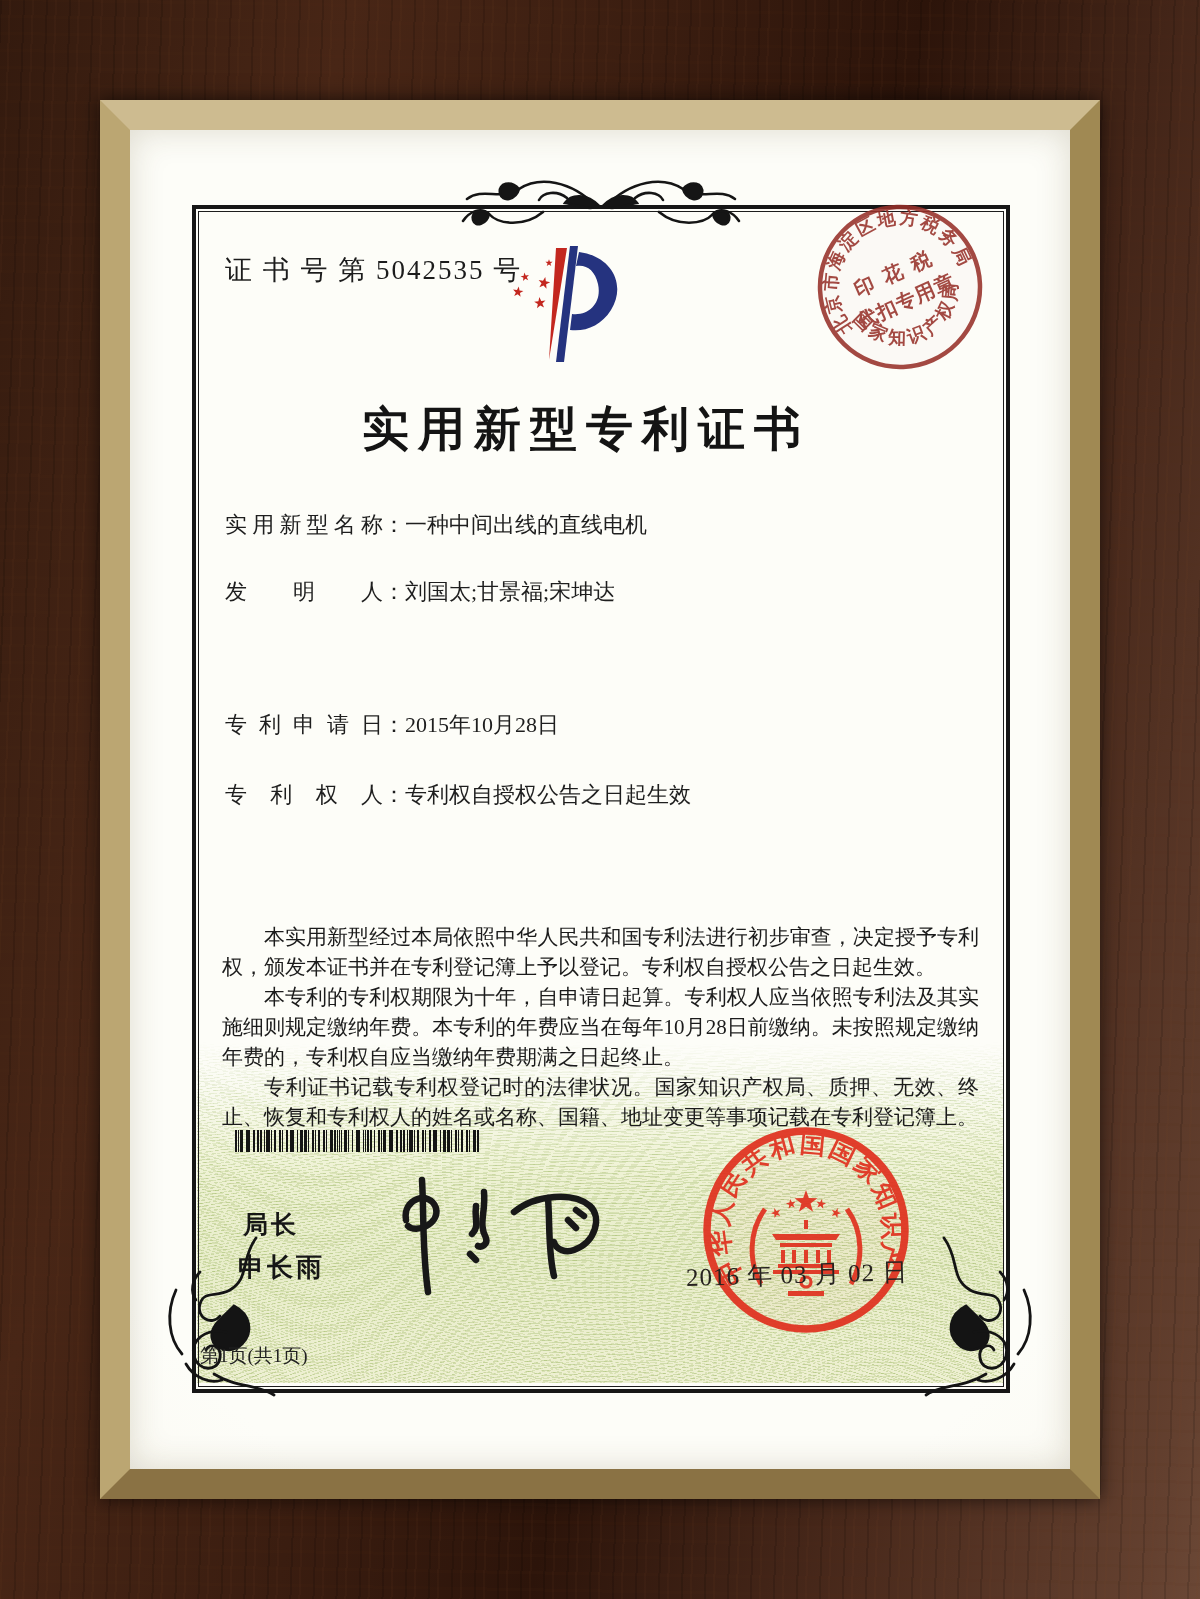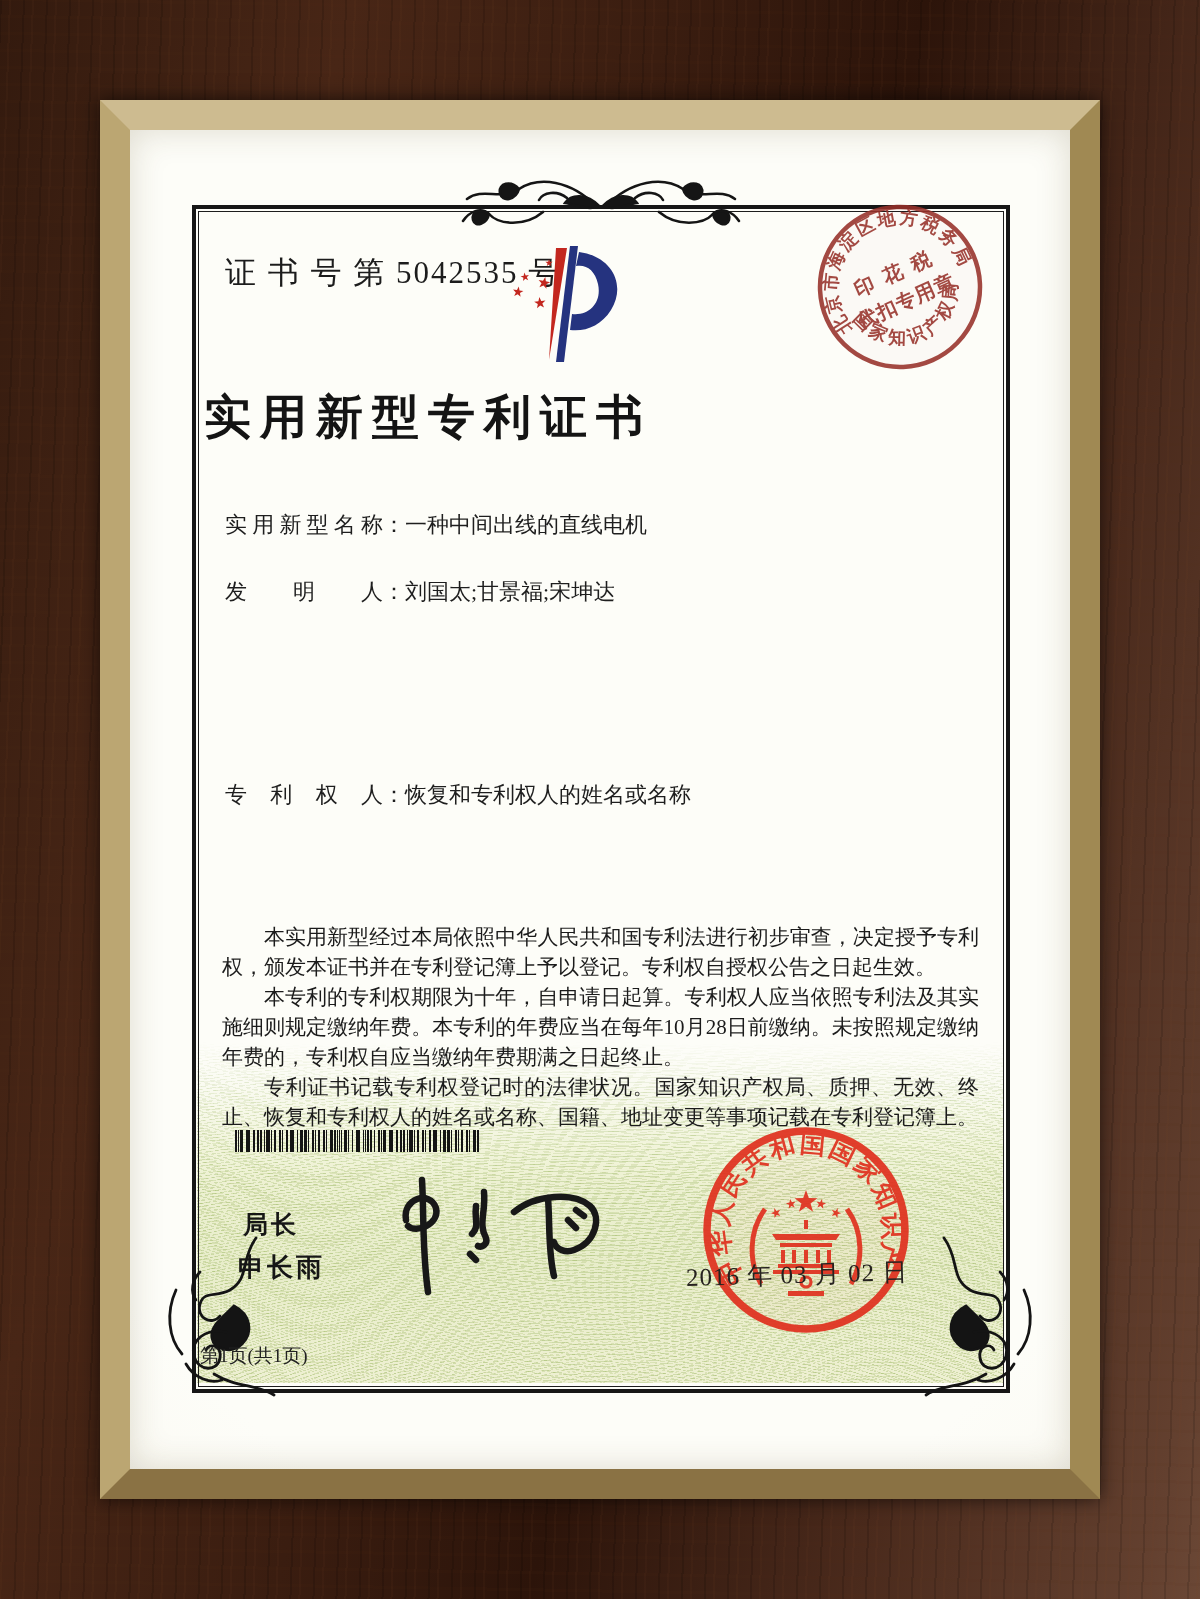--- a/index.html
+++ b/index.html
@@ -24,23 +24,23 @@
   .inner-border::after{content:"";position:absolute;inset:2px;border:1.5px solid #1d1d1d;}
   .guilloche{position:absolute;left:67px;top:912px;width:806px;height:341px;z-index:2;
     background:
       repeating-radial-gradient(ellipse 130% 95% at 50% 125%, rgba(148,178,92,.34) 0 1.5px, rgba(148,178,92,0) 1.5px 8px),
       repeating-radial-gradient(ellipse 150% 110% at 15% 135%, rgba(168,188,108,.27) 0 1.5px, rgba(0,0,0,0) 1.5px 10px),
       repeating-radial-gradient(ellipse 150% 110% at 85% 135%, rgba(158,183,98,.27) 0 1.5px, rgba(0,0,0,0) 1.5px 9px),
       linear-gradient(to bottom, rgba(243,243,218,0) 0%, rgba(236,240,206,.85) 30%, #e8edca 65%, #eef0d2 100%);
     -webkit-mask-image:linear-gradient(to bottom,transparent 0,rgba(0,0,0,.6) 16%,#000 42%);
     mask-image:linear-gradient(to bottom,transparent 0,rgba(0,0,0,.6) 16%,#000 42%);}
   
-  .cert-no{position:absolute;left:95px;top:122px;font-size:31px;color:#1c1c1c;letter-spacing:2px;z-index:10;}
+  .cert-no{position:absolute;left:95px;top:122px;font-size:27px;color:#1c1c1c;letter-spacing:2px;z-index:10;}
   .logo{position:absolute;left:368px;top:112px;z-index:10;}
-  .title{position:absolute;left:70px;top:252px;width:740px;margin:4px;
+  .title{position:absolute;left:70px;top:252px;width:740px;margin:16px;text-align:center;
     font-size:47px;font-weight:bold;color:#141414;letter-spacing:9px;z-index:10;}
   .frow{position:absolute;left:95px;font-size:22px;color:#1e1e1e;z-index:10;white-space:nowrap;}
   .flabel{display:inline-block;width:158px;text-align:justify;text-align-last:justify;}
   .fvalue{}
   .r0{top:380px}.r1{top:447px}.r2{top:515px}.r3{top:580px}.r4{top:650px}.r5{top:717px}
   .paras{position:absolute;left:92px;top:792px;width:757px;z-index:10;color:#1b1b1b;
     font-size:21px;line-height:30px;text-align:justify;}
   .paras p{margin:0;text-indent:2em;}
   .barcode{position:absolute;left:105px;top:1000px;width:245px;height:22px;z-index:10;
     background:
@@ -137,21 +137,22 @@
       </g>
       <path d="M58,6 L69,6 L51,118 Z" fill="#c3271f"></path>
       <path d="M72,4 L80,4 L66,120 L58,120 Z" fill="#25337f"></path>
       <path d="M81,10 C113,14 129,42 113,68 C103,84 87,90 72,88 L74,72 C92,74 104,60 100,42 C97,28 88,22 78,24 Z" fill="#25337f"></path>
     </svg>
 
     <h1 class="title">实用新型专利证书</h1>
 
     <div class="frow r0"><span class="flabel">实用新型名称</span><span>：</span><span class="fvalue">一种中间出线的直线电机</span></div>
     <div class="frow r1"><span class="flabel">发明人</span><span>：</span><span class="fvalue">刘国太;甘景福;宋坤达</span></div>
-    <div class="frow r4"><span class="flabel">专利权人</span><span>：</span><span class="fvalue">恢复和专利权人的姓名或名称</span></div>
+    <div class="frow r3"><span class="flabel">专利申请日</span><span>：</span><span class="fvalue">2015年10月28日</span></div>
+    <div class="frow r4"><span class="flabel">专利权人</span><span>：</span><span class="fvalue">专利权自授权公告之日起生效</span></div>
 
     <div class="paras">
       <p>本实用新型经过本局依照中华人民共和国专利法进行初步审查，决定授予专利权，颁发本证书并在专利登记簿上予以登记。专利权自授权公告之日起生效。</p>
       <p>本专利的专利权期限为十年，自申请日起算。专利权人应当依照专利法及其实施细则规定缴纳年费。本专利的年费应当在每年10月28日前缴纳。未按照规定缴纳年费的，专利权自应当缴纳年费期满之日起终止。</p>
       <p>专利证书记载专利权登记时的法律状况。国家知识产权局、质押、无效、终止、恢复和专利权人的姓名或名称、国籍、地址变更等事项记载在专利登记簿上。</p>
     </div>
 
     <div class="barcode"></div>
     <div class="issuer-title">局长</div>
     <div class="issuer-name">申长雨</div>

